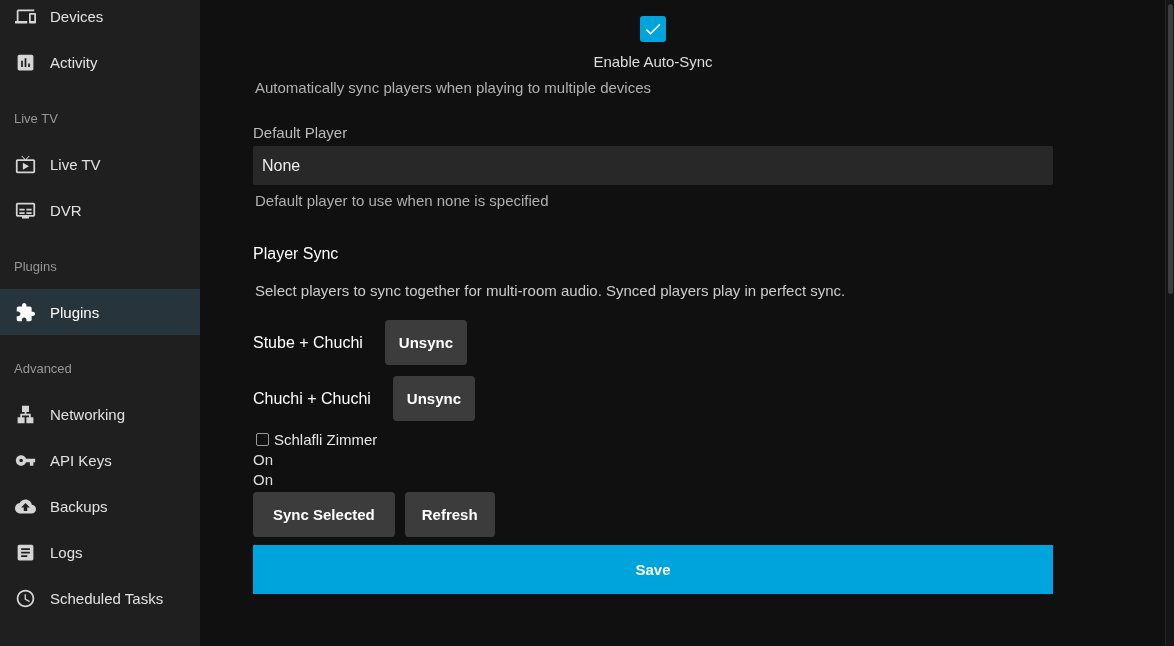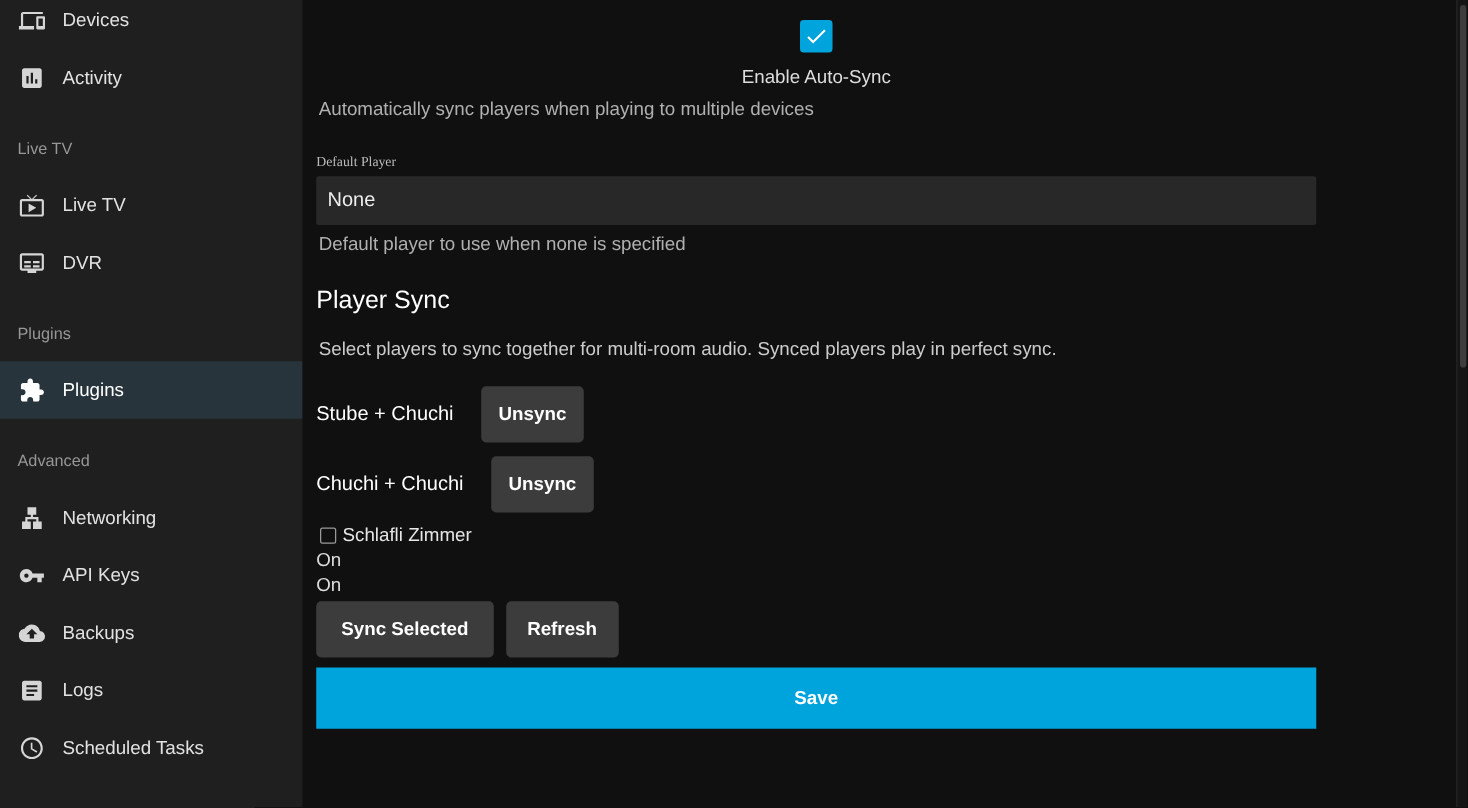--- a/index.html
+++ b/index.html
@@ -1,45 +1,45 @@
 <!DOCTYPE html>
 <html><head>
 <meta charset="utf-8">
 <style>
   * { margin:0; padding:0; box-sizing:border-box; }
   html,body { background:#101010; font-family:"Liberation Sans", sans-serif; }
   .screen { position:relative; width:1174px; height:646px; background:#101010; overflow:hidden; }
 
   
-  .sidebar { position:absolute; left:0; top:0; width:242px; height:646px; background:#1f1f1f; overflow:hidden; }
+  .sidebar { position:absolute; left:0; top:0; width:200px; height:646px; background:#1f1f1f; overflow:hidden; }
   .sidebar-scroll { margin-top:-7px; }
   .nav-item { display:flex; align-items:center; height:46px; padding:0 13px; color:#e2e2e2; font-size:15px; cursor:pointer; }
   .nav-item .icon { width:24px; height:24px; margin-right:13px; display:flex; align-items:center; justify-content:center; flex:0 0 24px; }
   .nav-item .icon svg { width:21px; height:21px; fill:#d5d5d5; }
   .nav-item.selected { background:#28343b; color:#ffffff; }
   .nav-item.selected .icon svg { fill:#ffffff; }
   .nav-header { display:flex; align-items:center; height:46px; margin-top:10px; padding:0 14px; color:#979797; font-size:13px; }
 
   
   .content { position:absolute; left:237px; top:0; width:928px; height:646px; padding:16px 0 0 16px; }
   .form { width:800px; }
 
   .check-row { display:flex; align-items:center; gap:11px; cursor:pointer;flex-direction:column; }
   .bigcheck { width:26px; height:26px; background:#00a4dc; border-radius:3px; display:flex; align-items:center; justify-content:center; flex:0 0 26px; }
   .bigcheck svg { width:20px; height:20px; fill:#ffffff; }
   .check-label { font-size:15px; color:#dddddd; }
 
   .field-help { margin:9px 0 0 2px; font-size:15px; color:#b0b0b0; }
-  .field-label { margin:28px 0 0 0; font-size:11px; color:#bbbbbb;font-family:Liberation Serif, serif; }
+  .field-label { margin:28px 0 0 0; font-size:15px; color:#bbbbbb; }
 
   .select { margin-top:5px; height:39px; width:800px; background:#282828; color:#ededed;
             display:flex; align-items:center; padding:0 9px; font-size:16px; border-radius:2px; cursor:pointer; }
   .field-help2 { margin:7px 0 0 2px; font-size:15px; color:#b0b0b0; }
 
-  .section-title { margin-top:25px; font-size:20px; font-weight:500; color:#ffffff; }
+  .section-title { margin-top:36px; font-size:16px; font-weight:500; color:#ffffff; }
   .section-desc { margin:19px 0 0 2px; font-size:15px; color:#cccccc; }
 
   .group-row { display:flex; align-items:center; gap:22px; margin-top:21px; }
   .group-row.second { margin-top:11px; }
   .group-name { font-size:16px; color:#ffffff; }
 
   .btn { background:#3c3c3c; color:#ffffff; font-weight:700; font-size:15px; border:none;
          border-radius:4px; height:45px; padding:0 15px; font-family:inherit; cursor:pointer; }
   .btn.unsync { padding:0 14px; }
   .btn.sync { padding:0 20px; }

